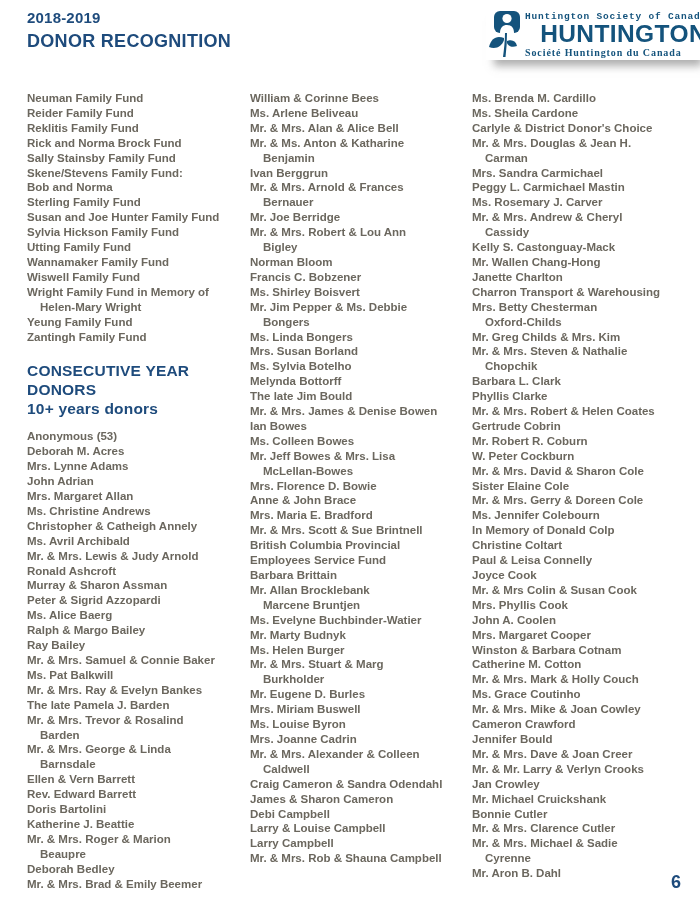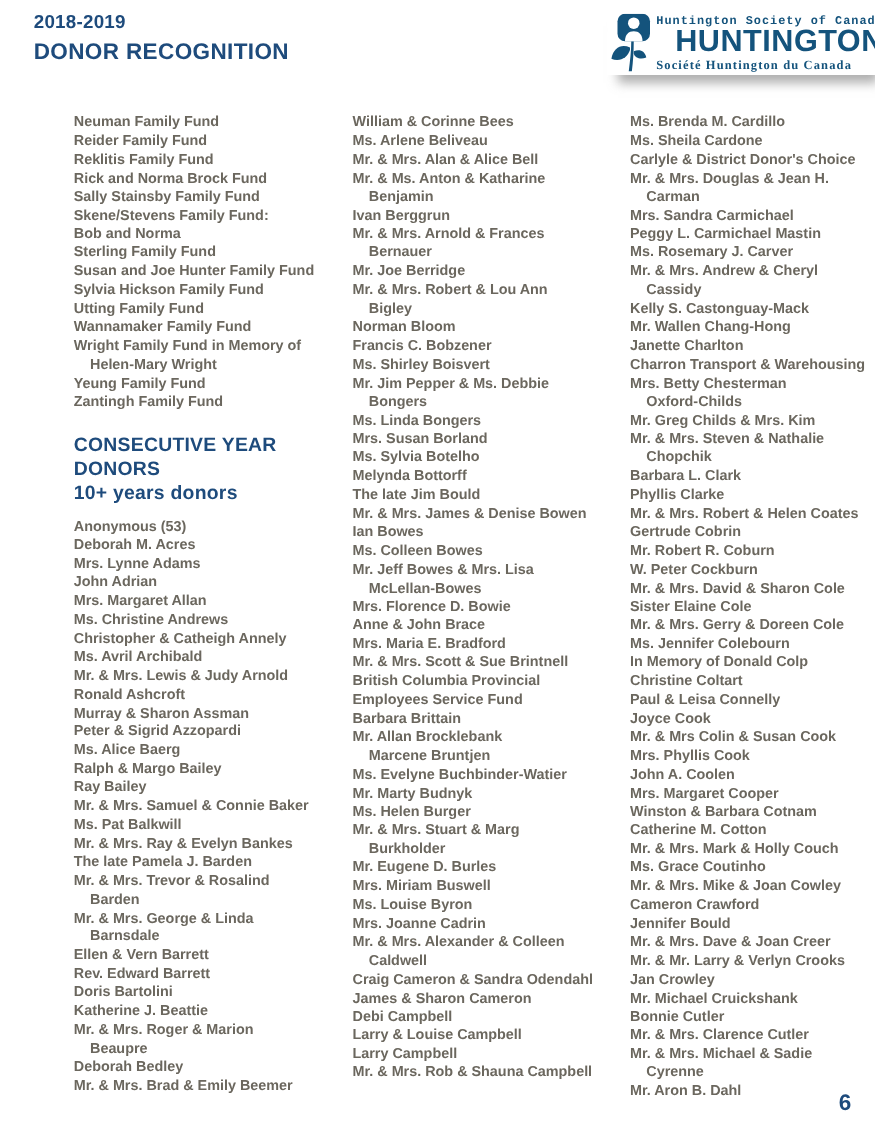--- a/index.html
+++ b/index.html
@@ -15,21 +15,21 @@
     position:absolute;left:486px;top:9px;width:210px;height:49px;
     background:#ffffff;display:flex;align-items:center;gap:3px;padding:1px 2px;
     box-shadow:5px 9px 8px -3px rgba(110,110,110,.55);
   }
   .logo-icon{flex:0 0 34px;height:47px;display:flex;align-items:center;justify-content:center;}
   .logo-text{flex:1;color:#14537c;line-height:1;}
   .logo-top{font-family:Liberation Mono, monospace;font-size:9.5px;font-weight:700;letter-spacing:.8px;white-space:nowrap;}
   .logo-main{font-size:24.5px;font-weight:700;letter-spacing:.4px;white-space:nowrap;margin:1px 0;text-align:right;}
   .logo-bottom{font-family:"Liberation Serif","DejaVu Serif",serif;font-size:10px;font-weight:700;letter-spacing:.9px;white-space:nowrap;}
   
-  .col{position:absolute;top:91px;color:#6b675e;font-size:11.5px;font-weight:700;margin-left:32px;}
+  .col{position:absolute;top:91px;color:#6b675e;font-size:11.5px;font-weight:700;}
   .col1{left:27px;width:220px;}
   .col2{left:250px;width:220px;}
   .col3{left:472px;width:226px;}
   .line{line-height:14.9px;white-space:nowrap;}
   .line.indent{padding-left:13px;}
   .section-heading{color:#1e4b7c;font-size:15.5px;font-weight:700;line-height:19px;margin-top:17px;letter-spacing:.2px;}
   .section-sub{color:#1e4b7c;font-size:15.5px;font-weight:700;line-height:19px;letter-spacing:.2px;}
   .donors-list{margin-top:11px;}
   
   .page-number{
@@ -76,20 +76,21 @@
         <div class="line">Reklitis Family Fund</div>
         <div class="line">Rick and Norma Brock Fund</div>
         <div class="line">Sally Stainsby Family Fund</div>
         <div class="line">Skene/Stevens Family Fund:</div>
         <div class="line">Bob and Norma</div>
         <div class="line">Sterling Family Fund</div>
         <div class="line">Susan and Joe Hunter Family Fund</div>
         <div class="line">Sylvia Hickson Family Fund</div>
         <div class="line">Utting Family Fund</div>
         <div class="line">Wannamaker Family Fund</div>
+        <div class="line">Wiswell Family Fund</div>
         <div class="line">Wright Family Fund in Memory of</div>
         <div class="line indent">Helen-Mary Wright</div>
         <div class="line">Yeung Family Fund</div>
         <div class="line">Zantingh Family Fund</div>
       </div>
     <div class="section-heading">
       <div>CONSECUTIVE YEAR</div>
       <div>DONORS</div>
       <div class="section-sub">10+ years donors</div>
     </div>

